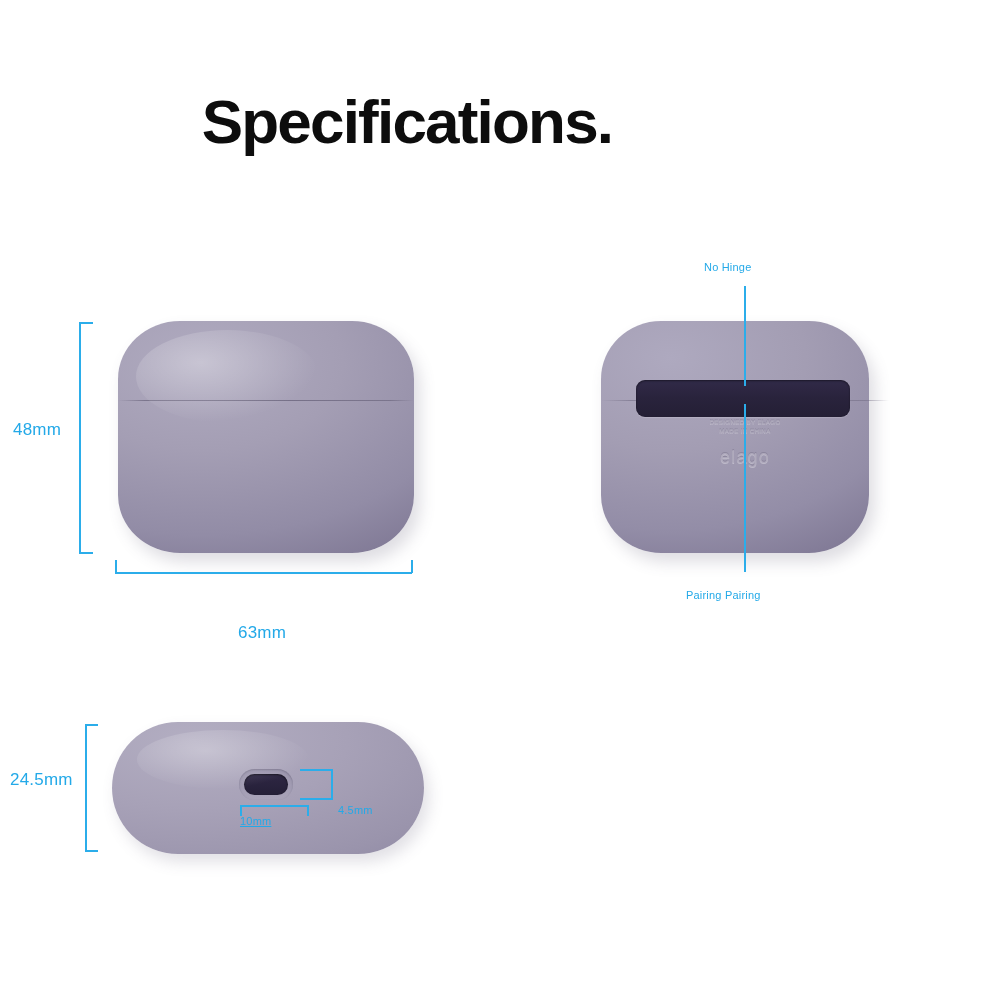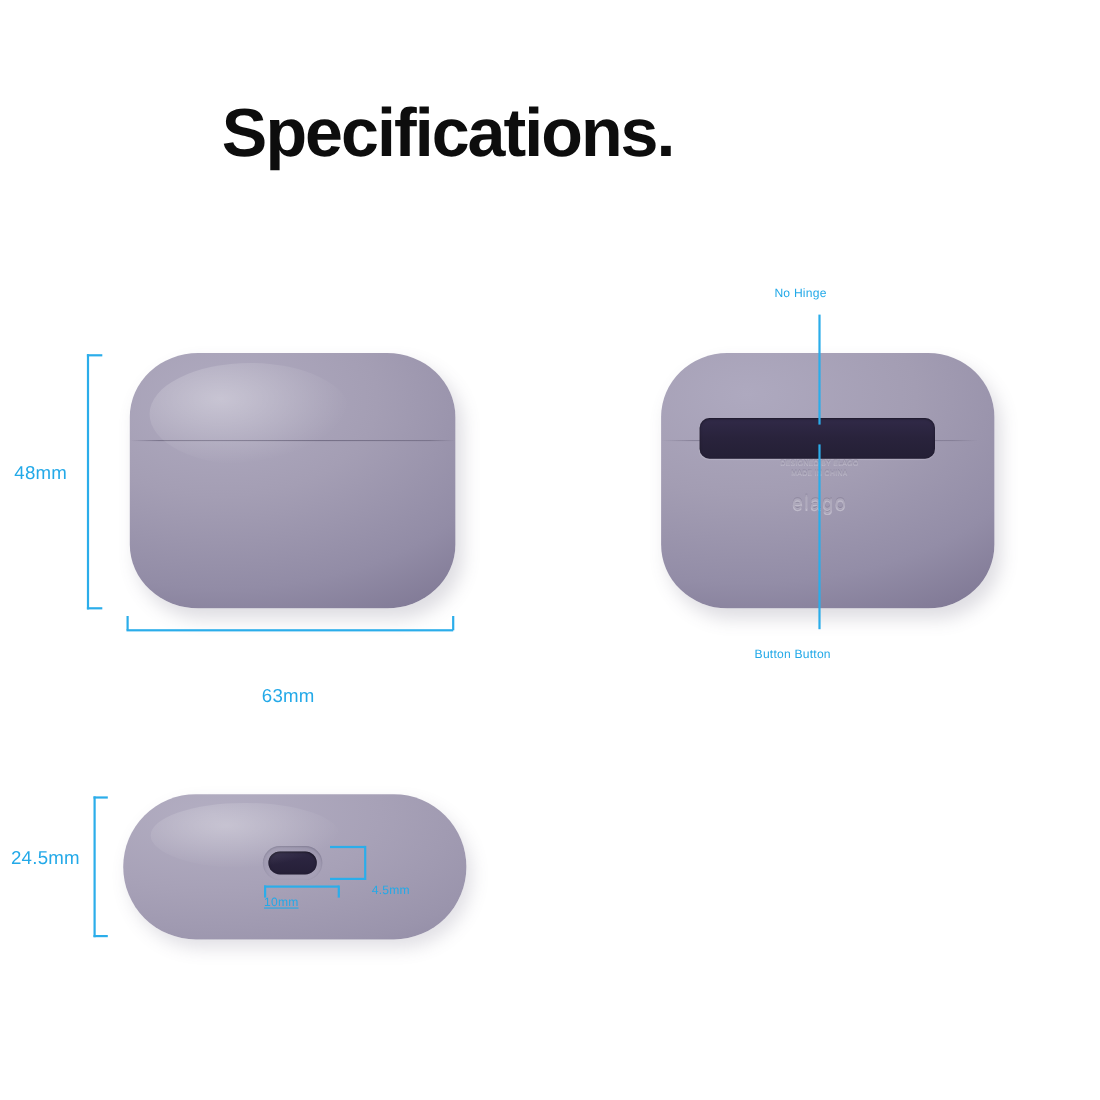--- a/index.html
+++ b/index.html
@@ -94,21 +94,21 @@
     height: 1.3px;
     background: linear-gradient(to right, rgba(255,255,255,0.0) 0%, rgba(108,102,126,0.75) 9%, rgba(108,102,126,0.85) 50%, rgba(108,102,126,0.7) 92%, rgba(255,255,255,0) 100%);
     pointer-events: none;
   }
 
   
   .case-back {
     position: absolute;
     left: 601px;
     top: 321px;
-    width: 303px;
+    width: 268px;
     height: 232px;
     border-radius: 60px / 58px;
     background:
       radial-gradient(120% 95% at 26% 16%, #aea9bf 0%, #a39db3 42%, #938da7 78%, #827b97 100%);
     box-shadow: 6px 9px 16px rgba(90,85,110,0.20);
   }
   .back-seam {
     position: absolute;
     left: 0;
     top: 79px;
@@ -221,21 +221,21 @@
     <div class="back-slot"></div>
     <div class="emboss-text emboss-line1">DESIGNED BY ELAGO</div>
     <div class="emboss-text emboss-line2">MADE IN CHINA</div>
     <div class="emboss-text emboss-logo">elago</div>
   </div>
 
   <div class="callout-label" style="left:704px; top:261px;">No Hinge</div>
   <div class="line-v" style="left:744px; top:286px; height:100px;"></div>
 
   <div class="line-v" style="left:744px; top:404px; height:168px;"></div>
-  <div class="callout-label" style="left:686px; top:589px;">Button Button</div>
+  <div class="callout-label" style="left:686px; top:589px;">Pairing Pairing</div>
 
   <div class="case-bottom">
     <div class="bottom-port-well">
       <div class="bottom-port"></div>
     </div>
   </div>
 
   <div class="line-v" style="left:85px; top:724px; height:128px;"></div>
   <div class="line-h" style="left:85px; top:724px; width:13px;"></div>
   <div class="line-h" style="left:85px; top:850px; width:13px;"></div>

